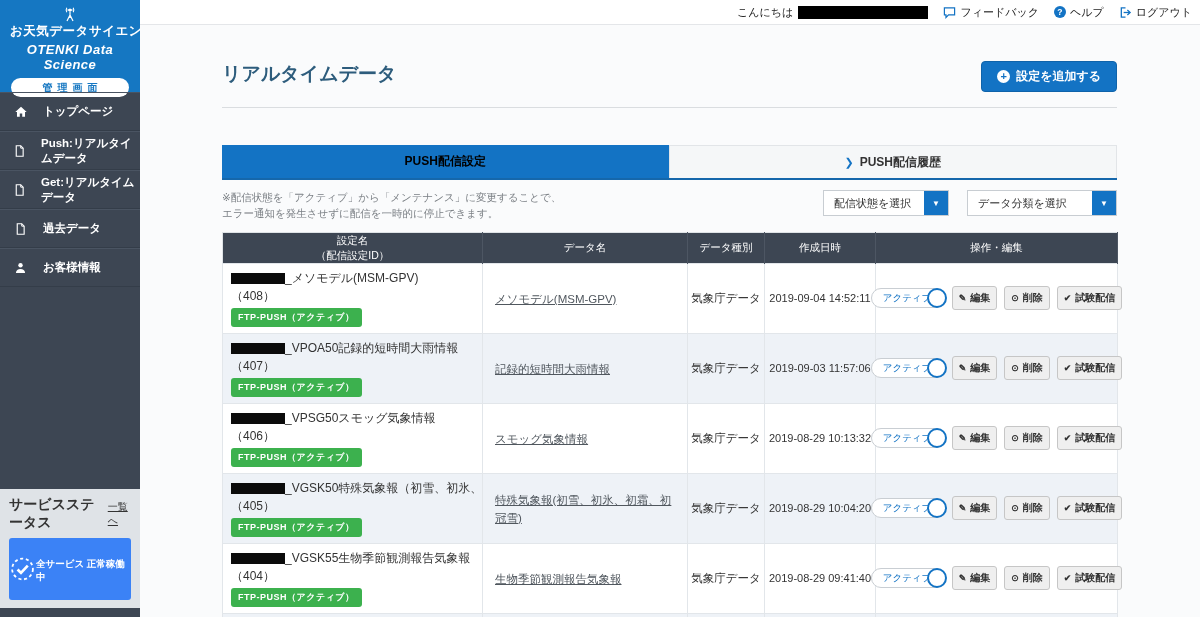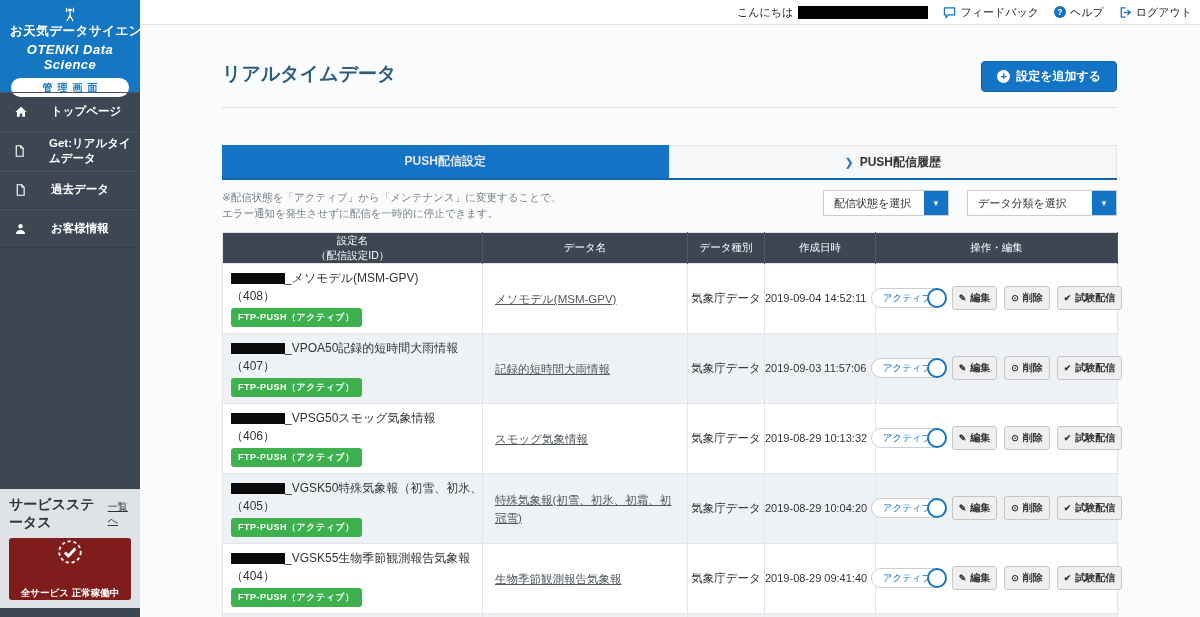--- a/index.html
+++ b/index.html
@@ -7,48 +7,48 @@
   body { font-family:"Liberation Sans","DejaVu Sans",sans-serif; background:#fff; position:relative; }
   .app { display:flex; width:1200px; height:617px; }
 
   
   .sidebar { width:140px; flex:none; background:#3d4653; display:flex; flex-direction:column; }
   .logo { background:#1577c2; height:92px; padding:6px 10px 10px; text-align:center; color:#fff; }
   .logo .antenna { display:block; margin:0 auto 1px; }
   .logo-title { font-size:12.5px; font-weight:bold; letter-spacing:0.5px; white-space:nowrap; }
   .logo-sub { font-size:13px; font-style:italic; font-weight:bold; margin-top:2px; letter-spacing:0.5px; }
   .admin-badge { margin:6px auto 0; background:#fff; color:#1577c2; border-radius:10px; font-size:10px; font-weight:bold; letter-spacing:5px; padding:3px 0 2px 5px; width:118px; }
-  .menu-item { height:39px; display:flex; align-items:center; gap:23px; padding-left:13px; color:#fff; font-size:11.5px; font-weight:bold; border-bottom:1px solid #343d49; border-top:1px solid #4a5462; cursor:pointer; }
+  .menu-item { height:39px; display:flex; align-items:center; gap:15px; padding-left:13px; color:#fff; font-size:11.5px; font-weight:bold; border-bottom:1px solid #343d49; border-top:1px solid #4a5462; cursor:pointer; }
   .menu-item .mi-icon { width:15px; display:flex; justify-content:center; }
   .sidebar-fill { flex:1; }
   .status-section { background:#dfe3e7; padding:7px 9px 8px; }
   .status-head { display:flex; justify-content:space-between; align-items:center; }
   .status-title { font-size:14px; font-weight:bold; color:#333; }
   .status-link { font-size:10px; color:#333; text-decoration:underline; cursor:pointer; }
-  .status-box { margin-top:6px; background:#7f1d1d; border-radius:3px; height:62px; display:flex; flex-direction:column; align-items:center; justify-content:space-between; }
+  .status-box { margin-top:6px; background:#3b82f6; border-radius:3px; height:62px; display:flex; flex-direction:row; align-items:center; justify-content:space-between; }
   .status-msg { color:#fff; font-size:9.5px; font-weight:bold; margin-top:3px; }
   .sidebar-bottom { height:9px; background:#3d4653; }
 
   
   .main { flex:1; background:#fafbfc; position:relative; overflow:hidden; }
   .topbar { height:25px; background:#fff; border-bottom:1px solid #e4e6e9; display:flex; align-items:center; justify-content:flex-end; gap:15px; padding-right:8px; font-size:11px; color:#222; }
   .topbar-item { display:flex; align-items:center; gap:4px; cursor:pointer; }
   .greet { display:flex; align-items:center; gap:5px; cursor:default; }
   .redact-lg { display:inline-block; width:130px; height:13px; background:#000; }
   .help-circle { width:12px; height:12px; border-radius:50%; background:#1373c4; color:#fff; font-size:8.5px; font-weight:bold; display:inline-flex; align-items:center; justify-content:center; }
 
   .content { margin-left:82px; width:895px; }
   .title-row { position:relative; padding-top:36px; padding-bottom:20px; border-bottom:1px solid #dadde0; }
   .page-title { font-size:19px; font-weight:bold; color:#2d5c7c; }
   .add-btn { position:absolute; right:0; top:36px; height:31px; background:#1373c4; border:1px solid #0f63aa; border-radius:4px; color:#fff; font-size:12px; font-weight:bold; display:flex; align-items:center; gap:6px; padding:0 15px; cursor:pointer; }
   .plus-circle { width:13px; height:13px; border-radius:50%; background:#fff; color:#1373c4; font-size:11px; font-weight:bold; display:inline-flex; align-items:center; justify-content:center; line-height:1; }
 
   .tabs { display:flex; margin-top:37px; border-bottom:2px solid #1567ab; }
   .tab { flex:1; height:33px; display:flex; align-items:center; justify-content:center; gap:6px; font-size:12px; font-weight:bold; cursor:pointer; }
-  .tab.active { background:#1373c4; color:#e5e5e5; }
+  .tab.active { background:#1373c4; color:#000000; }
   .tab.inactive { background:#f5f7f8; color:#333; border:1px solid #e2e5e8; border-bottom:none; }
   .chevron { color:#1373c4; font-size:11px; }
 
   .note-row { display:flex; justify-content:space-between; align-items:flex-start; margin-top:10px; }
   .note { font-size:10.5px; color:#7a7f84; line-height:1.5; }
   .filters { display:flex; gap:18px; }
   .filter { display:flex; border:1px solid #c8cdd2; background:#fff; height:26px; cursor:pointer; }
   .filter-value { font-size:11px; color:#333; padding:0 10px; display:flex; align-items:center; }
   .f1 .filter-value { min-width:100px; }
   .f2 .filter-value { min-width:124px; }
@@ -59,21 +59,21 @@
   .grid td { border:1px solid #e2e6ea; height:54px; vertical-align:middle; color:#333; }
   .grid tbody tr:nth-child(even) { background:#eef2f7; }
   td.c1 { padding:6px 8px; }
   .r-name { font-size:12px; display:flex; align-items:center; white-space:nowrap; overflow:hidden; }
   .redact-sm { display:inline-block; width:54px; height:11px; background:#0b0b0b; flex:none; }
   .r-id { font-size:12px; margin-top:1px; }
   .badge { display:inline-block; background:#3cb14e; color:#fff; font-size:9px; font-weight:bold; padding:3px 7px; border-radius:3px; margin-top:3px; letter-spacing:0.5px; }
   td.c2 { padding:0 12px;margin-top:12px; }
   .dlink { color:#50575e; text-decoration:underline; font-size:11.5px; cursor:pointer; }
   td.c3 { text-align:center; font-size:11.5px; }
-  td.c4 { text-align:left; font-size:11px; }
+  td.c4 { text-align:center; font-size:11px; }
   td.c5 { padding:0 4px; }
   .ops { display:flex; align-items:center; justify-content:center; gap:7px; }
   .toggle { position:relative; width:74px; height:20px; border:1px solid #c9ced3; border-radius:10px; background:#fff; flex:none; cursor:pointer; }
   .toggle-label { font-size:9.5px; color:#1373c4; line-height:18px; padding-left:11px; display:block; }
   .toggle-knob { position:absolute; right:-3px; top:-1px; width:20px; height:20px; border-radius:50%; background:#fff; border:2px solid #1373c4; }
   .op-btn { display:flex; align-items:center; gap:4px; background:#efefef; border:1px solid #c6c6c6; border-radius:3px; padding:4px 6px; font-size:10px; color:#333; font-weight:bold; white-space:nowrap; cursor:pointer; }
   .op-icon { font-size:9px; }
 </style>
 </head>
 <body>
@@ -94,20 +94,29 @@
     </div>
 
     <div>
       <div class="menu-item">
         <span class="mi-icon">
           <svg width="14" height="14" viewBox="0 0 16 16">
               <path d="M8 2 L14.5 8 H12.6 V13.5 H9.4 V9.8 H6.6 V13.5 H3.4 V8 H1.5 Z" fill="#fff"></path>
             </svg>
         </span>
         <span>トップページ</span>
+      </div>
+      <div class="menu-item">
+        <span class="mi-icon">
+          <svg width="13" height="14" viewBox="0 0 16 16">
+              <path d="M4 1.5 H9.5 L12.5 4.5 V14.5 H4 Z" fill="none" stroke="#fff" stroke-width="1.4"></path>
+              <path d="M9.5 1.5 V4.5 H12.5" fill="none" stroke="#fff" stroke-width="1.2"></path>
+            </svg>
+        </span>
+        <span>Push:リアルタイムデータ</span>
       </div>
       <div class="menu-item">
         <span class="mi-icon">
           <svg width="13" height="14" viewBox="0 0 16 16">
               <path d="M4 1.5 H9.5 L12.5 4.5 V14.5 H4 Z" fill="none" stroke="#fff" stroke-width="1.4"></path>
               <path d="M9.5 1.5 V4.5 H12.5" fill="none" stroke="#fff" stroke-width="1.2"></path>
             </svg>
         </span>
         <span>Get:リアルタイムデータ</span>
       </div>

